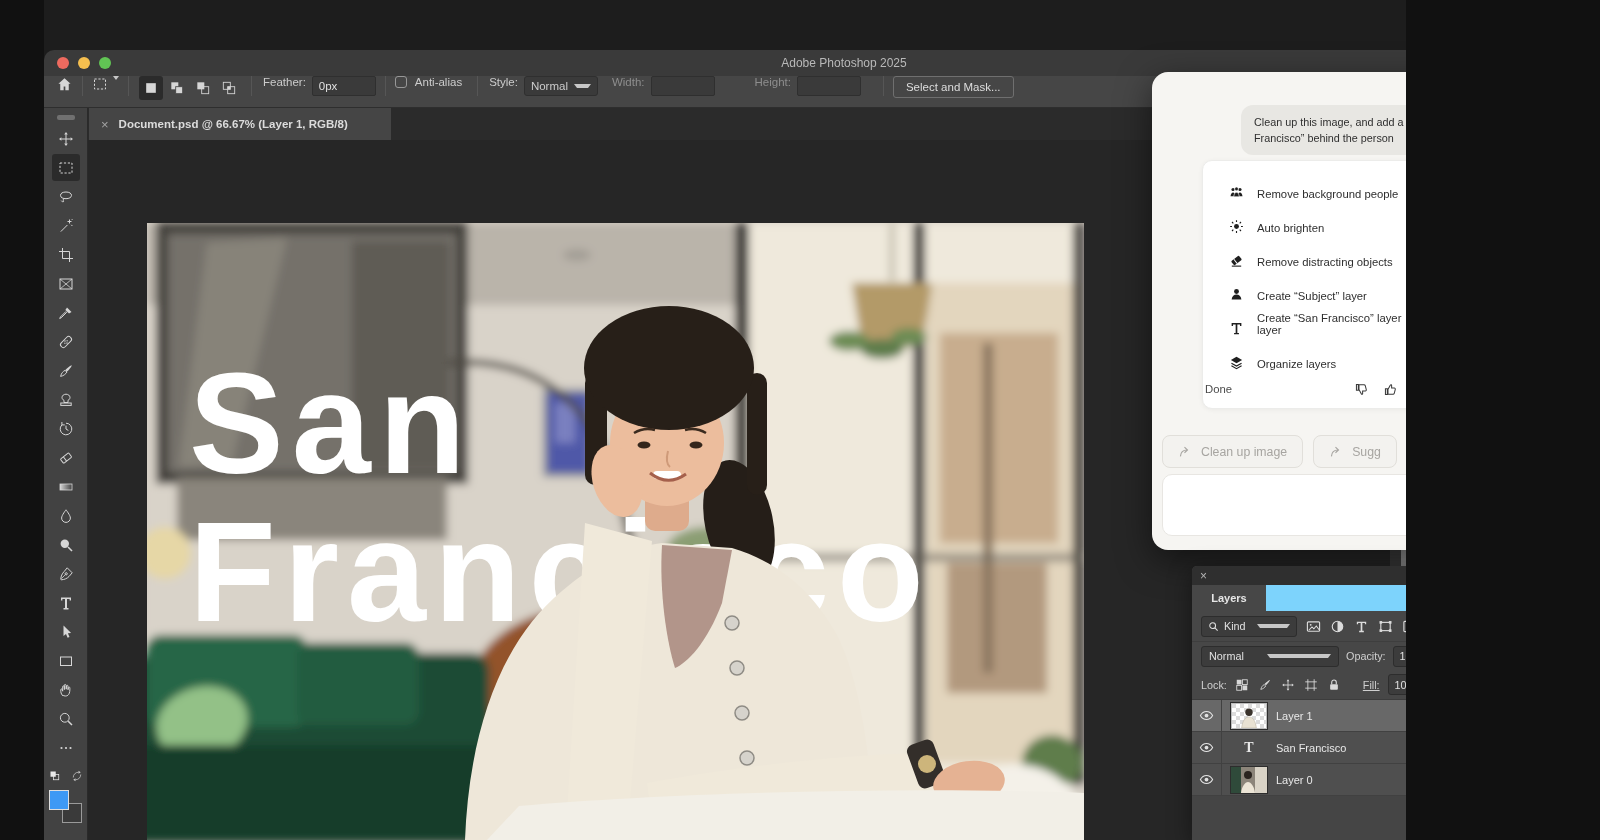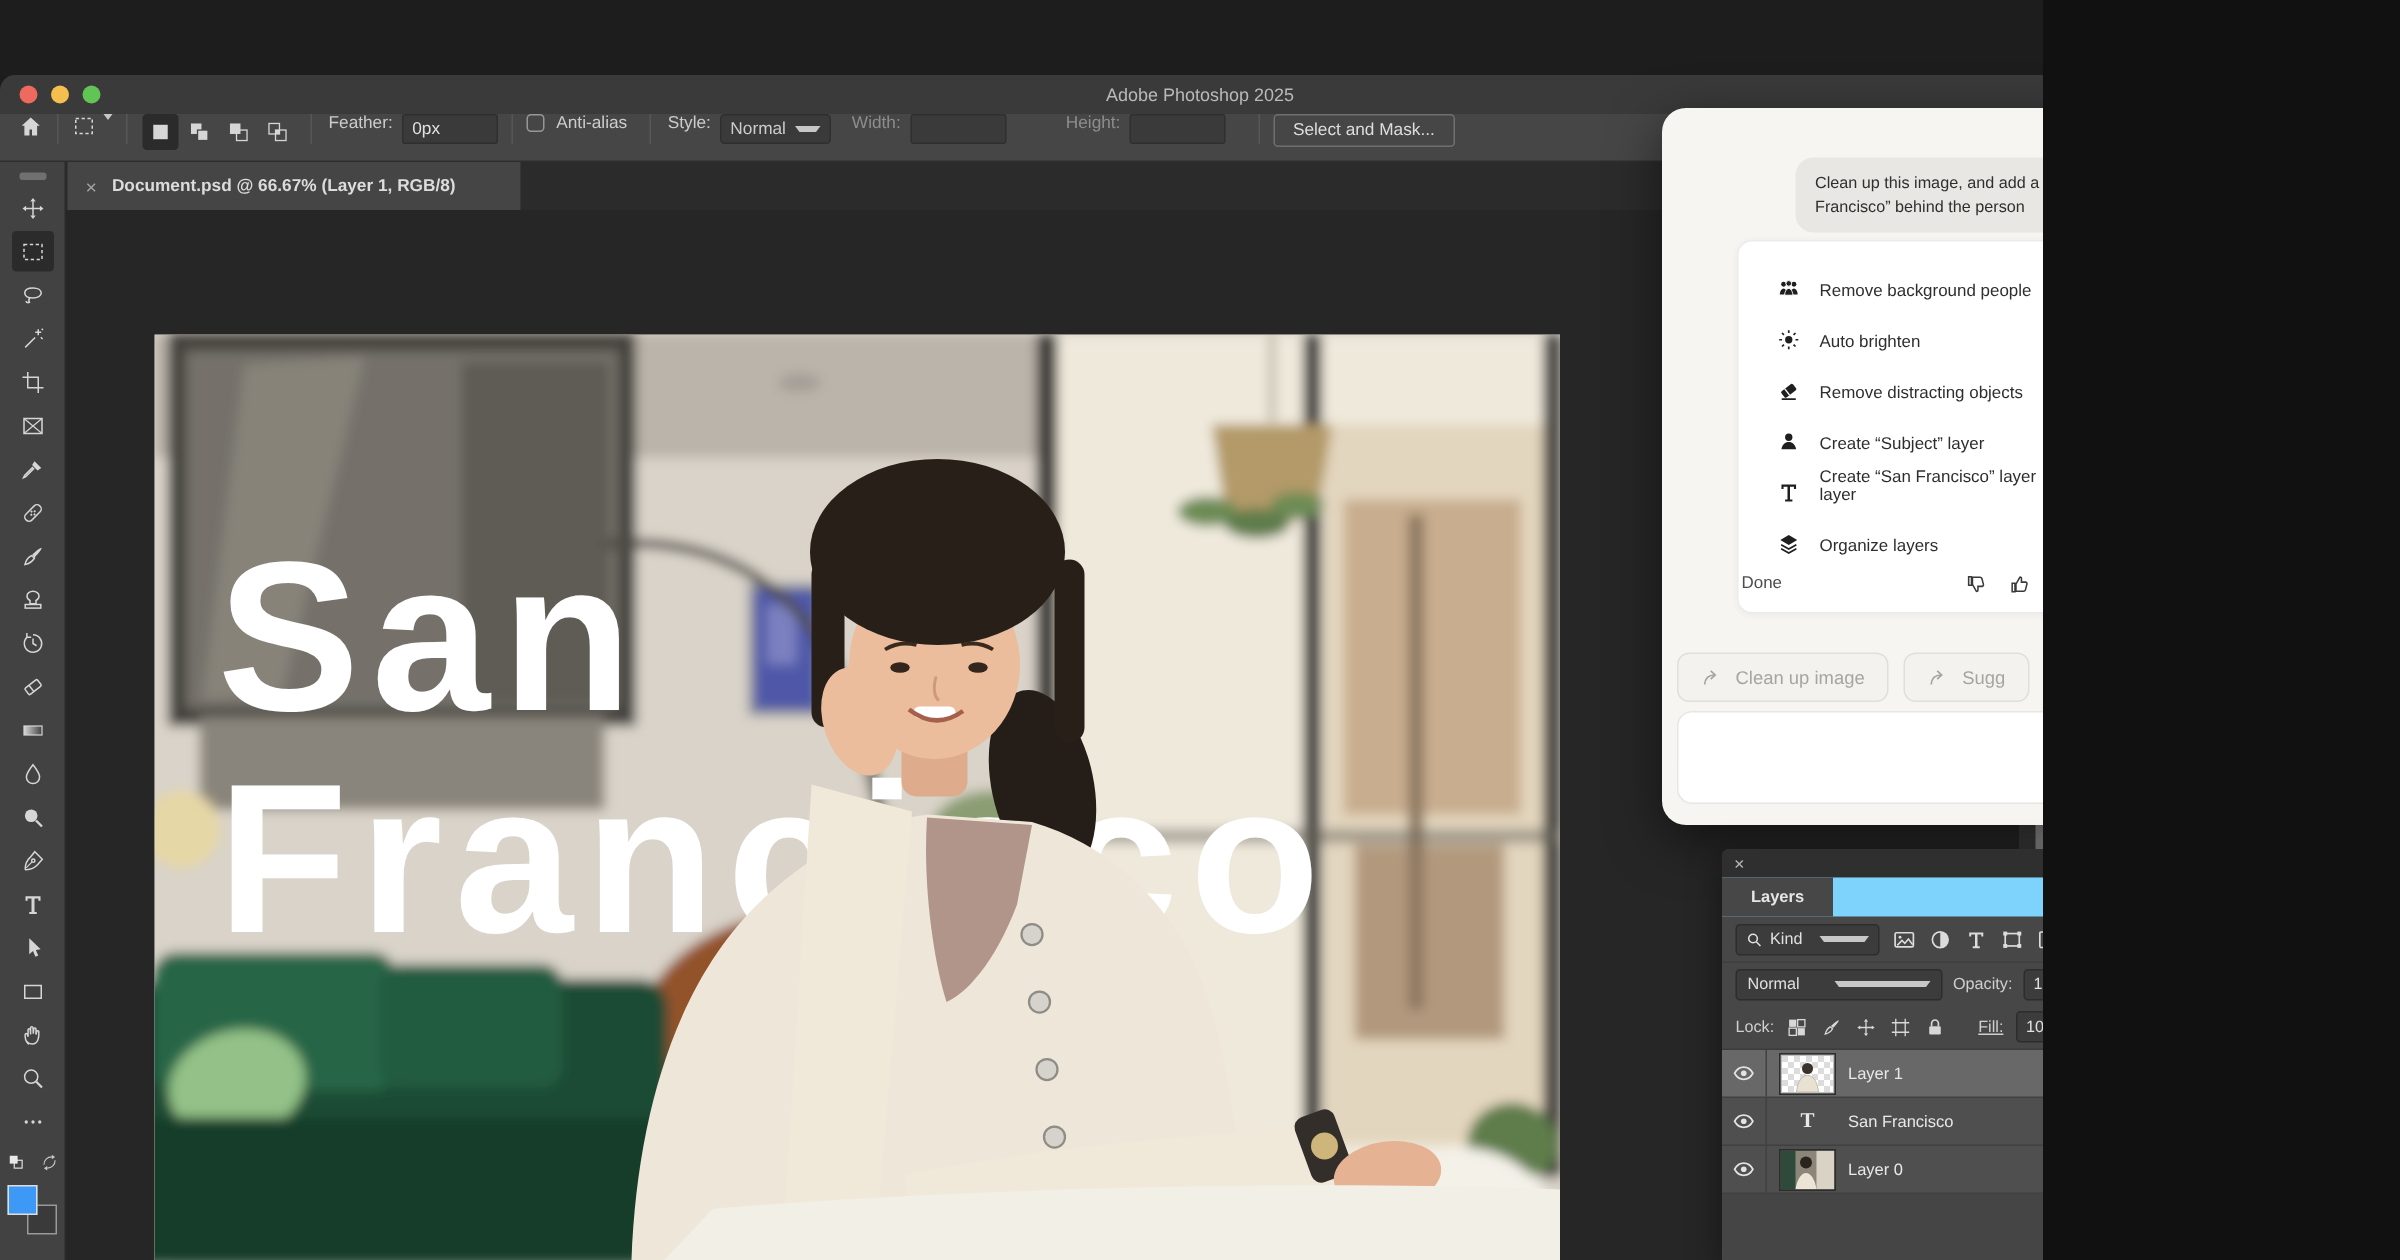--- a/index.html
+++ b/index.html
@@ -1,17 +1,17 @@
 <!DOCTYPE html>
 <html><head>
 <meta charset="utf-8">
 <style>
   *{margin:0;padding:0;box-sizing:border-box;font-family:"Liberation Sans",sans-serif;}
   html,body{background:#111;}
-  .stage{position:relative;width:1362px;height:840px;background:#1c1c1c;overflow:hidden;}
+  .stage{position:relative;width:1362px;height:840px;background:#1c1c1c;overflow:hidden;margin-left:44px;}
   
   .sysbar{position:absolute;left:0;top:0;width:1600px;height:50px;background:#1d1d1d;}
   .sys-dot{position:absolute;right:5px;top:3px;width:13px;height:13px;border-radius:50%;background:#6a60e2;}
   
   .titlebar{position:absolute;left:0;top:50px;width:1600px;height:26px;background:#3a3a3a;border-radius:10px 10px 0 0;display:flex;align-items:center;}
   .lights{display:flex;gap:9px;padding-left:13px;}
   .light{width:12px;height:12px;border-radius:50%;}
   .light.red{background:#ee6a5f;}.light.yellow{background:#f5bf4f;}.light.green{background:#61c454;}
   .win-title{position:absolute;left:0;right:0;text-align:center;font-size:12px;color:#b9b9b9;}
   

